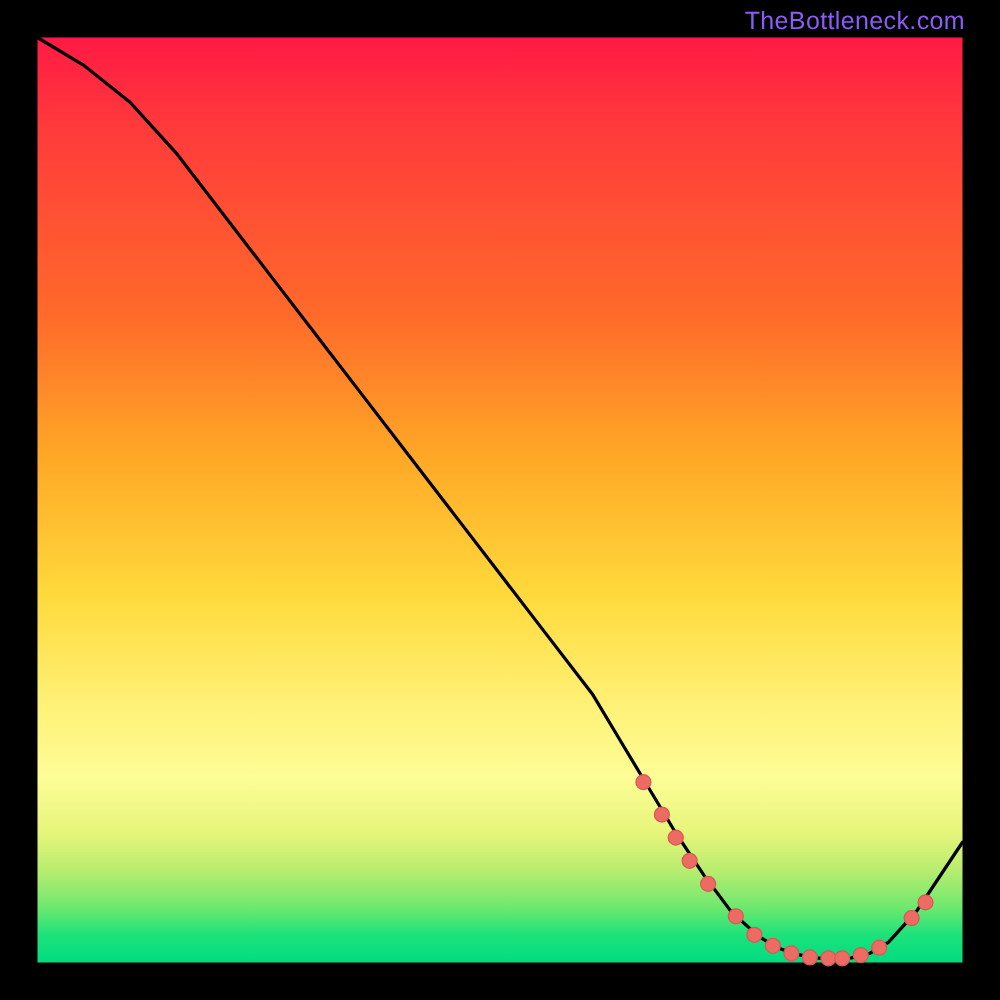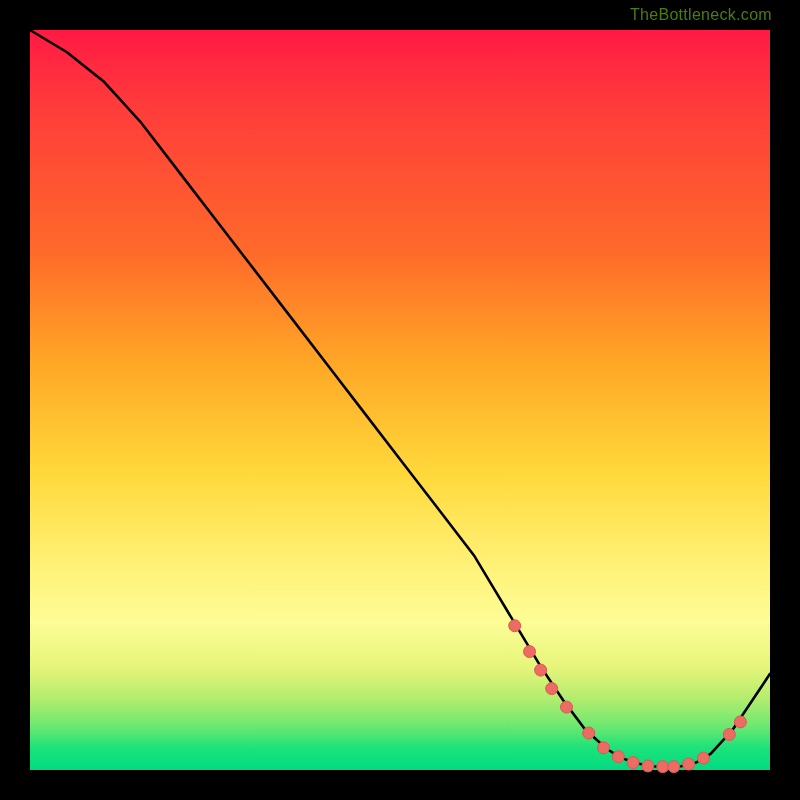--- a/index.html
+++ b/index.html
@@ -37,22 +37,22 @@
       #b8ed6f 90%,
       #6fe86f 94%,
       #1de27a 97%,
       #00dc82 100%
     );
   }
   .watermark {
     position: absolute;
     top: 6px;
     right: 28px;
-    color: #4d7c0f;
-    font-size: 16px;
+    color: #8b5cf6;
+    font-size: 20px;
     font-weight: 500;
     letter-spacing: 0.3px;
     user-select: none;
   }
   svg.curve {
     position: absolute;
     left: 0;
     top: 0;
     width: 740px;
     height: 740px;

